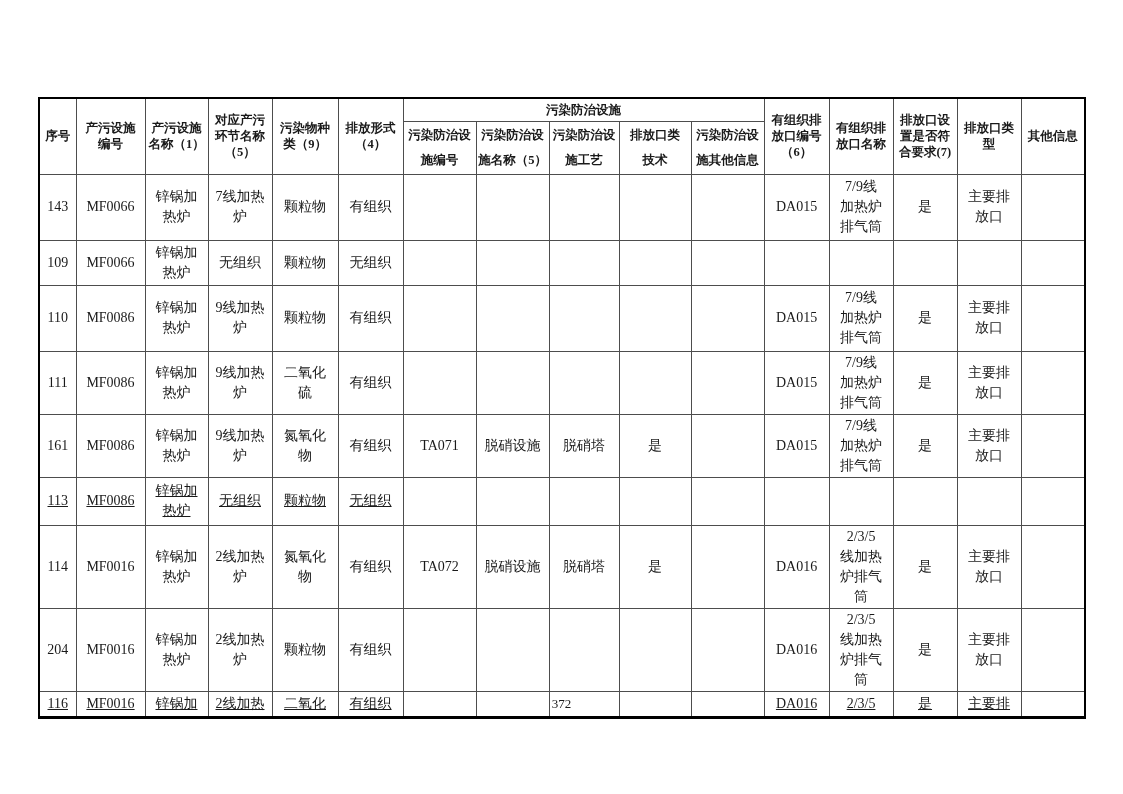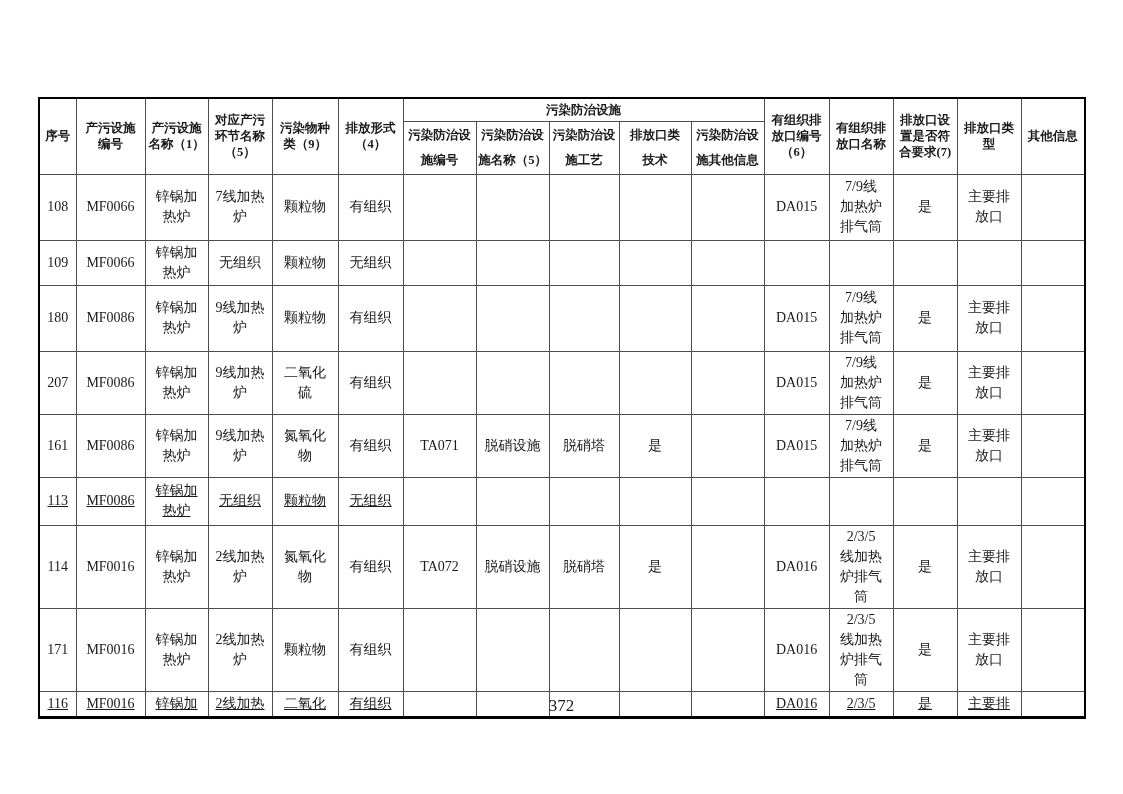--- a/index.html
+++ b/index.html
@@ -54,21 +54,21 @@
   }
   .doc-table tr.group-row th {
     line-height: 16px;
   }
   .page-number {
     position: absolute;
     top: 696px;
     left: 0;
     width: 1123px;
     text-align: center;
-    font-size: 17px;
+    font-size: 13px;
     color: #1a1a1a;
   }
 </style>
 </head>
 <body>
 
 <div class="page">
   <table class="doc-table">
       <colgroup>
         <col style="width: 37px;">
@@ -123,21 +123,21 @@
           <th>污染防治设
 施工艺</th>
           <th>排放口类
 技术</th>
           <th>污染防治设
 施其他信息</th>
         </tr>
       </thead>
       <tbody>
         <tr style="height: 66px;">
-          <td>108</td>
+          <td>143</td>
           <td>MF0066</td>
           <td>锌锅加
 热炉</td>
           <td>7线加热
 炉</td>
           <td>颗粒物</td>
           <td>有组织</td>
           <td></td>
           <td></td>
           <td></td>
@@ -165,21 +165,21 @@
           <td></td>
           <td></td>
           <td></td>
           <td></td>
           <td></td>
           <td></td>
           <td></td>
           <td></td>
         </tr>
         <tr style="height: 66px;">
-          <td>180</td>
+          <td>110</td>
           <td>MF0086</td>
           <td>锌锅加
 热炉</td>
           <td>9线加热
 炉</td>
           <td>颗粒物</td>
           <td>有组织</td>
           <td></td>
           <td></td>
           <td></td>
@@ -188,21 +188,21 @@
           <td>DA015</td>
           <td>7/9线
 加热炉
 排气筒</td>
           <td>是</td>
           <td>主要排
 放口</td>
           <td></td>
         </tr>
         <tr style="height: 58px;">
-          <td>207</td>
+          <td>111</td>
           <td>MF0086</td>
           <td>锌锅加
 热炉</td>
           <td>9线加热
 炉</td>
           <td>二氧化
 硫</td>
           <td>有组织</td>
           <td></td>
           <td></td>
@@ -280,21 +280,21 @@
           <td>2/3/5
 线加热
 炉排气
 筒</td>
           <td>是</td>
           <td>主要排
 放口</td>
           <td></td>
         </tr>
         <tr style="height: 82px;">
-          <td>171</td>
+          <td>204</td>
           <td>MF0016</td>
           <td>锌锅加
 热炉</td>
           <td>2线加热
 炉</td>
           <td>颗粒物</td>
           <td>有组织</td>
           <td></td>
           <td></td>
           <td></td>

